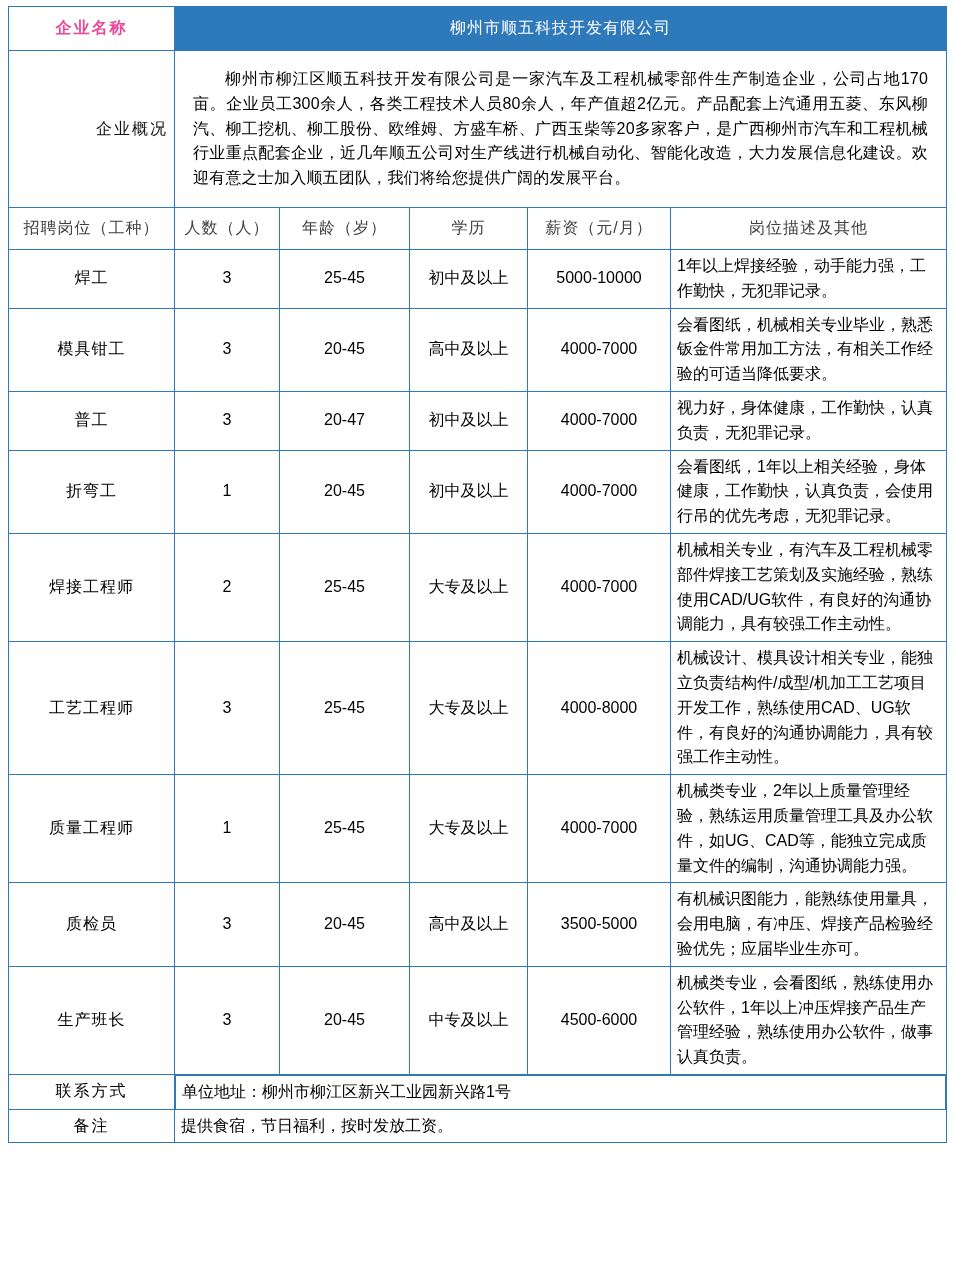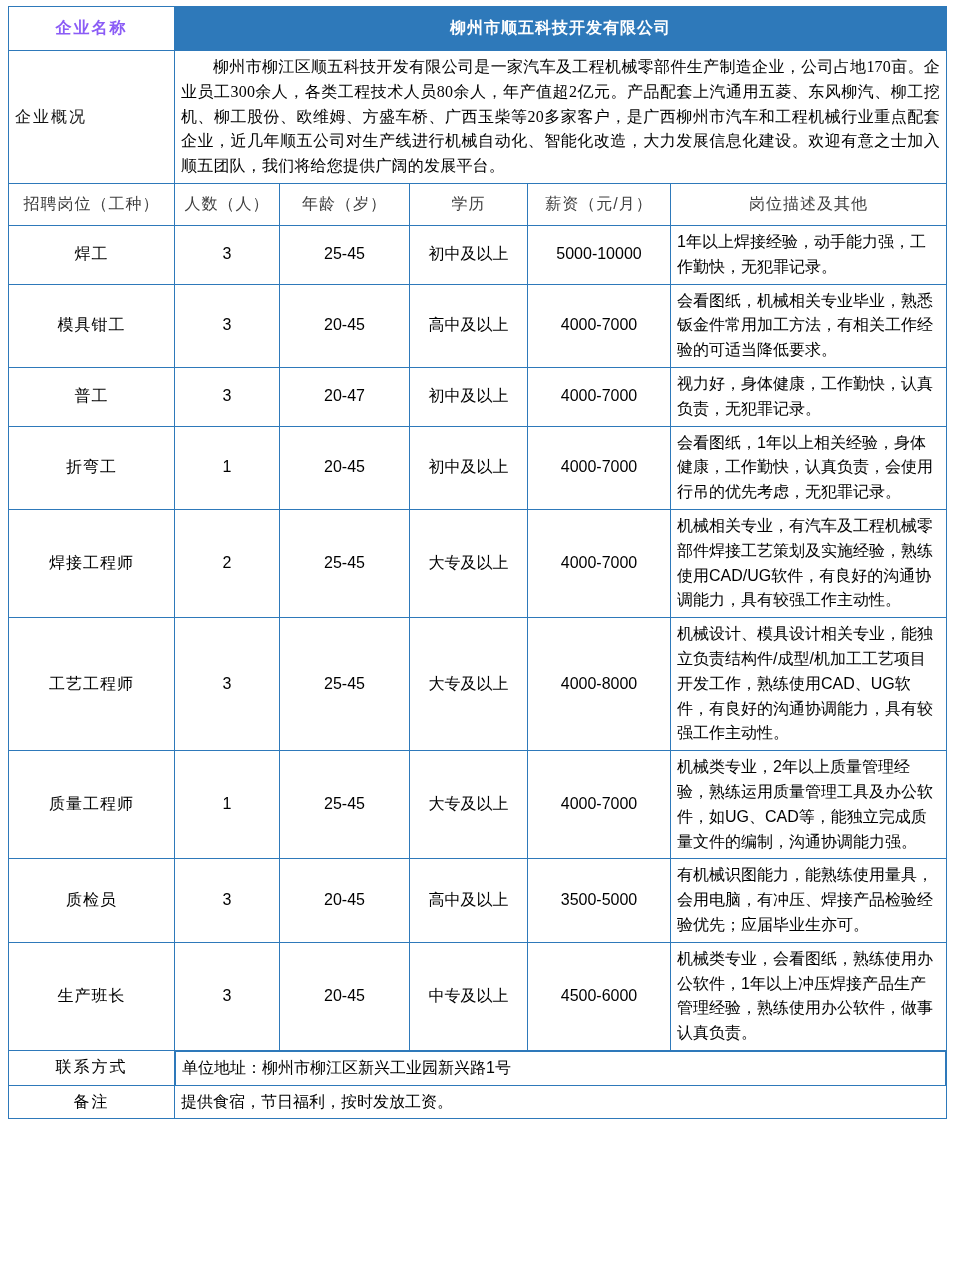--- a/index.html
+++ b/index.html
@@ -27,57 +27,56 @@
   table.recruit td, table.recruit th {
     border: 1px solid #2E79BA;
     vertical-align: middle;
     padding: 4px 6px;
     font-size: 16px;
     line-height: 1.55;
     box-sizing: border-box;
   }
   .hdr-label {
     background: #ffffff;
-    color: #8b5cf6;
+    color: #ec4899;
     font-size: 21px;
     font-weight: bold;
     text-align: center;
     letter-spacing: 2px;
     height: 44px;
     padding: 2px 4px;
   }
   .hdr-company {
     background: #2E79BA;
     color: #ffffff;
     font-size: 22px;
-    font-weight: bold;
+    font-weight: normal;
     text-align: center;
     letter-spacing: 1px;
     height: 44px;
     margin-top: 12px;
   }
   .side-label {
-    text-align: left;
+    text-align: right;
     font-size: 19px;
     letter-spacing: 2px;
     color: #111;
     vertical-align: middle;
   }
   .overview-cell {
     font-size: 17px;
     line-height: 1.82;
     text-align: justify;
     text-justify: inter-ideograph;
     padding: 10px 14px 12px 14px;
     letter-spacing: 0.2px;
   }
   .overview-cell p {
-    margin: 0;
+    margin: 12px;
     text-indent: 2em;
-    font-family: Liberation Serif, serif;
   }
   .col-head {
     text-align: center;
     font-size: 17px;
     letter-spacing: 1px;
     height: 42px;
     color: #404040;
   }
   .c-post { text-align: center; font-size: 17px; letter-spacing: 1px; }
   .c-num, .c-age, .c-edu, .c-sal { text-align: center; font-size: 16px; }

